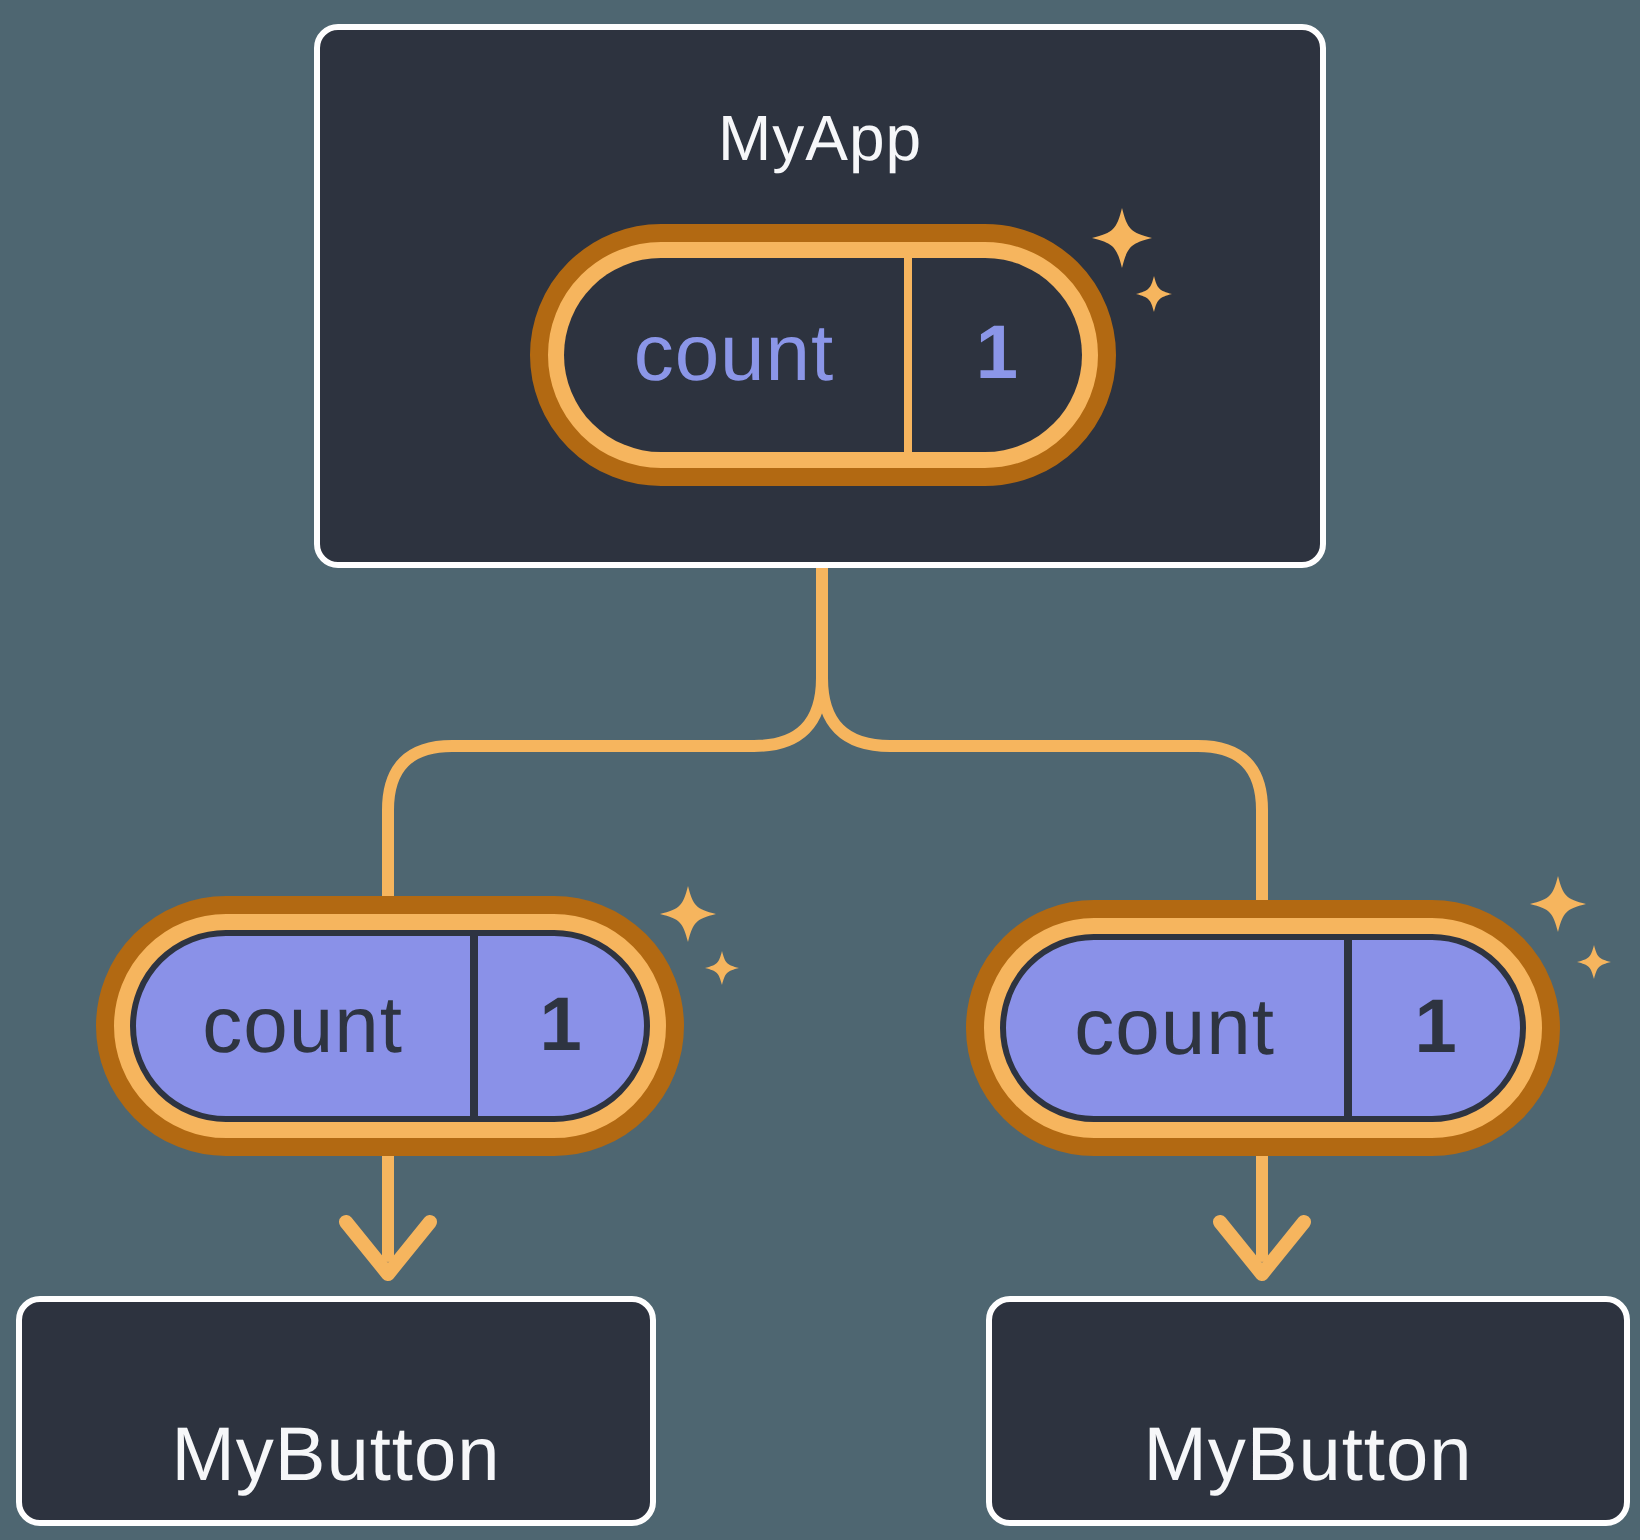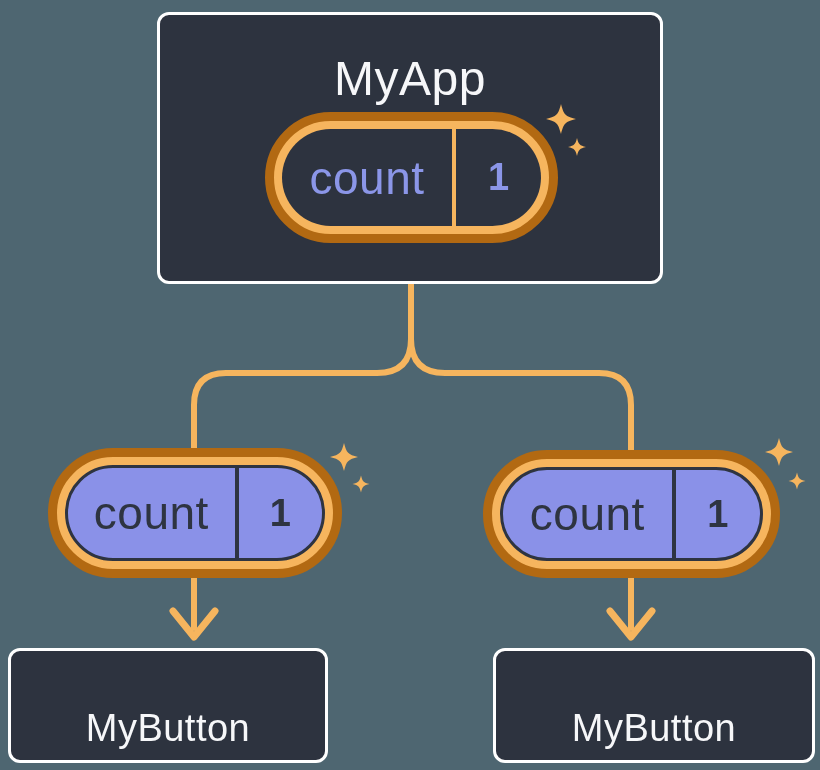--- a/index.html
+++ b/index.html
@@ -27,21 +27,21 @@
   .node-box {
     position: absolute;
     z-index: 2;
     background: var(--nodeBg, #2D333F);
     border: 3px solid var(--nodeBorder, #FFFFFF);
     border-radius: 12px;
     box-sizing: border-box;
   }
   .node-title {
     color: var(--nodeText, #F6F7F9);
-    font-size: 48px;
+    font-size: 32px;
     font-weight: 500;
     letter-spacing: 0.5px;
     text-align: center;
     width: 100%;
   }
   #myapp-box .node-title {
     position: absolute;
     top: 36px;
     left: 0;
   }
@@ -86,21 +86,21 @@
   .pill-key-cell   { flex: 2; }
   .pill-value-cell { flex: 1; }
   .pill-sep {
     width: 4px;
     flex: 0 0 4px;
   }
   .state .pill-sep { background: var(--ringLight, #F6B55E); }
   .prop  .pill-sep { background: var(--ink, #2E3441); }
 
   .pill-key {
-    font-size: 46px;
+    font-size: 40px;
     letter-spacing: 0.5px;
   }
   .pill-value {
     font-size: 38px;
     font-weight: 700;
   }
   .state .pill-key   { color: var(--stateText, #8B96E8); }
   .state .pill-value { color: var(--stateText, #8B96E8); }
   .prop  .pill-key   { color: var(--ink, #2E3441); font-weight: 500; }
   .prop  .pill-value { color: var(--ink, #2E3441); }

